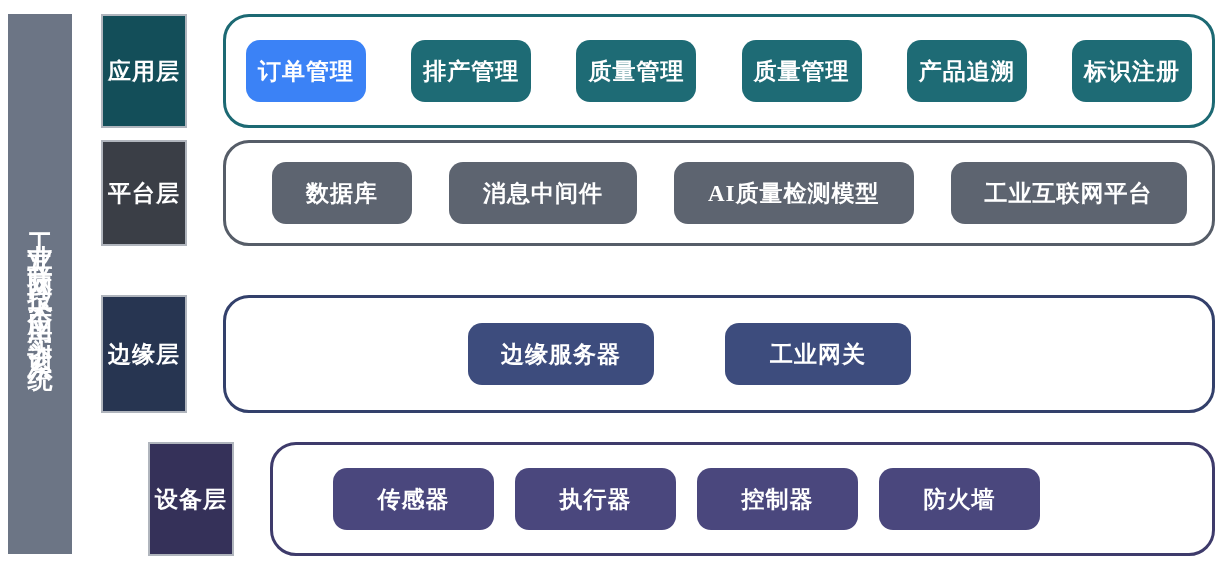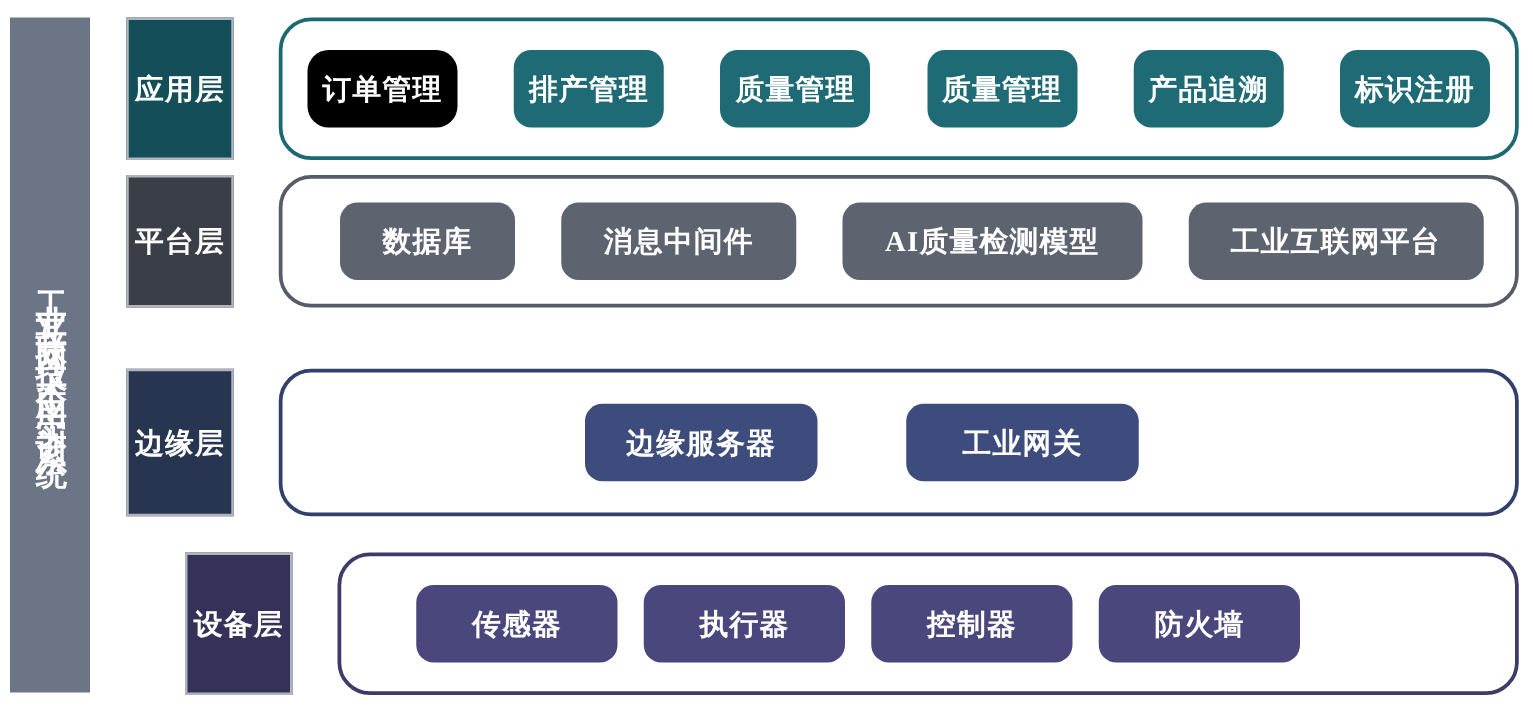--- a/index.html
+++ b/index.html
@@ -92,21 +92,21 @@
   <div class="sidebar" id="sidebar" style="background: rgb(108, 117, 133);">
     <span class="sidebar-text">工业互联网技术应用实训系统</span>
   </div>
 
   <div id="rows">
       <div class="row r0">
     <div class="layer-label" style="background: rgb(19, 78, 89); border-color: rgb(176, 181, 189);">
       <span class="layer-label-text">应用层</span>
     </div>
     <div class="layer-container" style="border-color: rgb(28, 105, 115);">
-          <div class="btn" style="background: #000000; border-radius: 17px;">订单管理</div>
+          <div class="btn" style="background: #3b82f6;">订单管理</div>
           <div class="btn" style="background: rgb(30, 107, 117);">排产管理</div>
           <div class="btn" style="background: rgb(30, 107, 117);">质量管理</div>
           <div class="btn" style="background: rgb(30, 107, 117);">质量管理</div>
           <div class="btn" style="background: rgb(30, 107, 117);">产品追溯</div>
           <div class="btn" style="background: rgb(30, 107, 117);">标识注册</div>
         </div>
   </div>
       <div class="row r1">
     <div class="layer-label" style="background: rgb(58, 62, 70); border-color: rgb(176, 181, 189);">
       <span class="layer-label-text">平台层</span>

